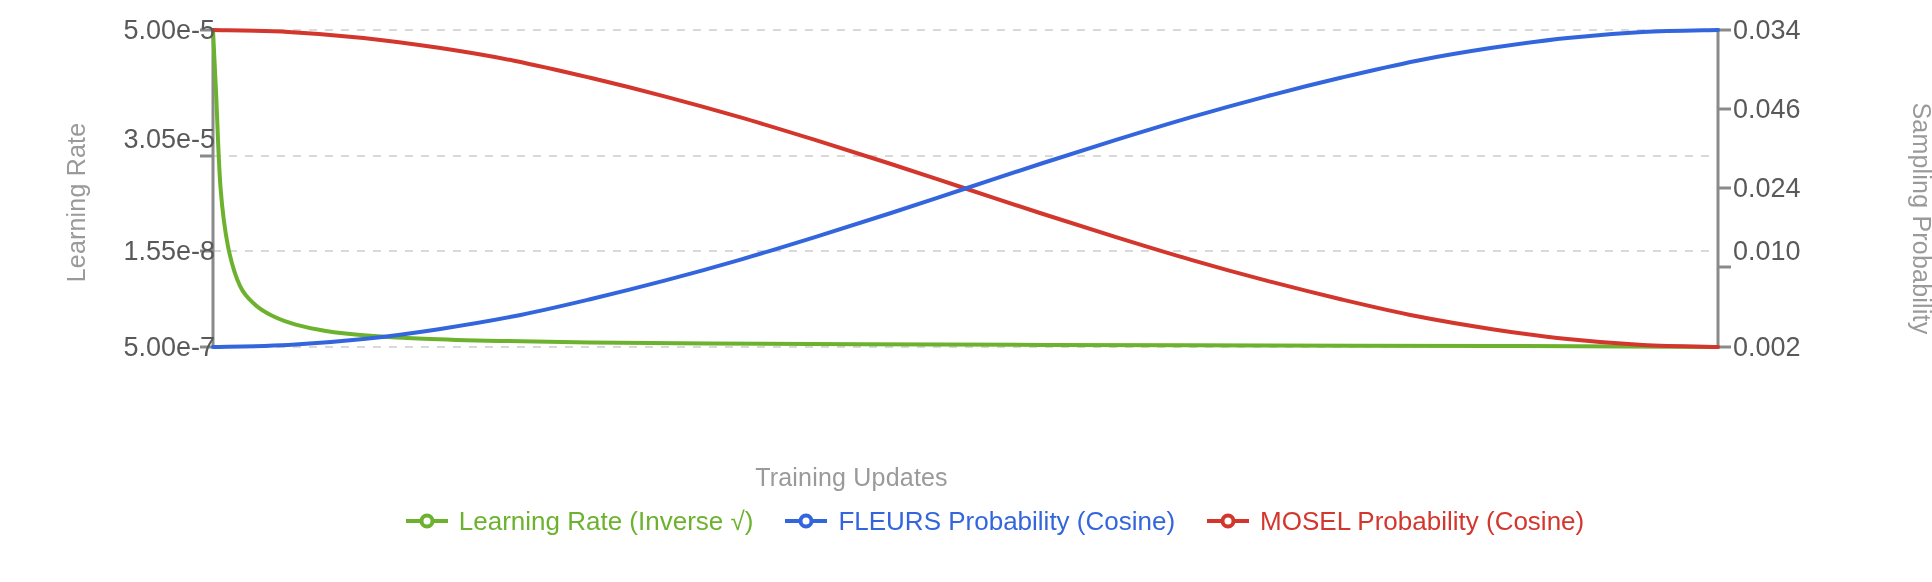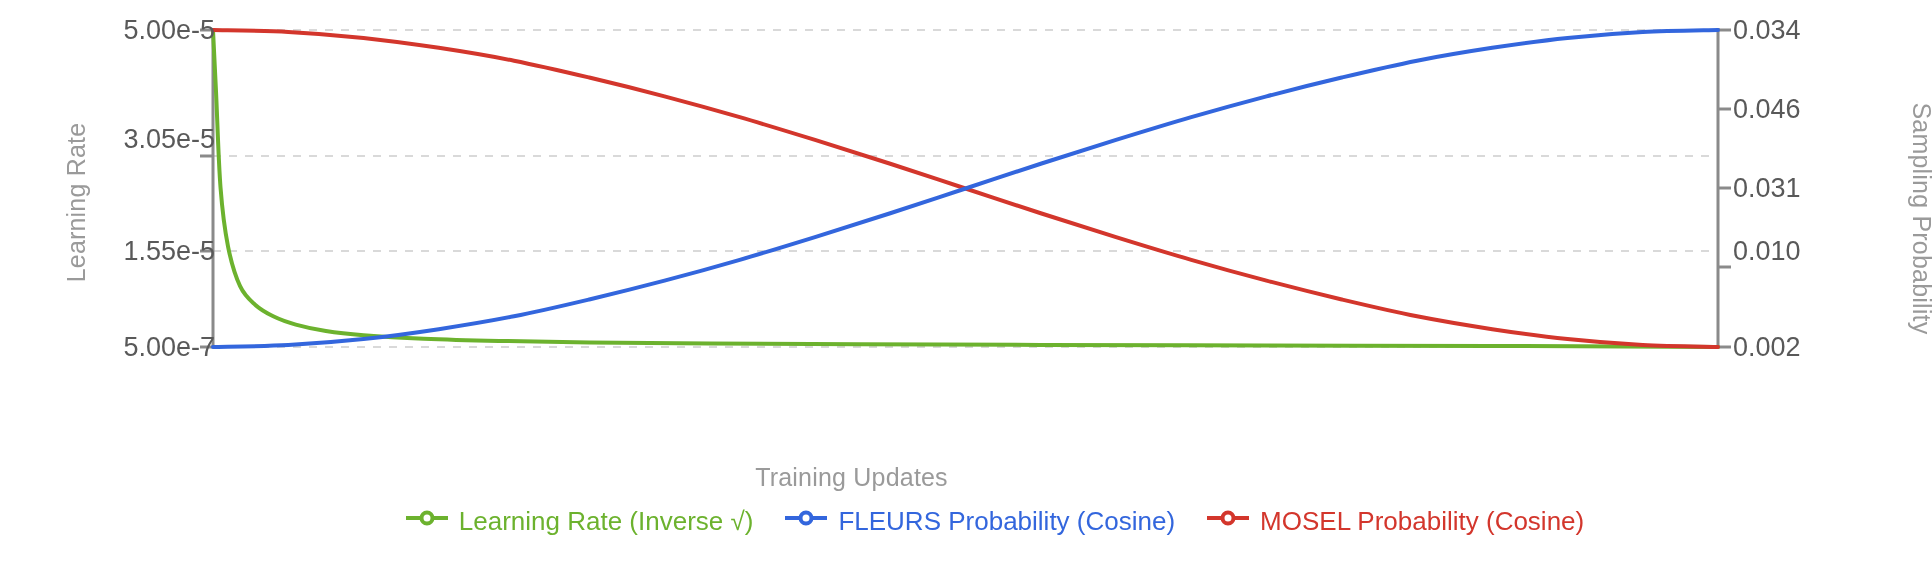--- a/index.html
+++ b/index.html
@@ -71,20 +71,21 @@
     left: 0;
     top: 508px;
     width: 1932px;
     display: flex;
     justify-content: center;
     align-items: center;
     gap: 30px;
   }
   .legend-item {
     display: flex;
+    align-items: center;
     gap: 9px;
     font-size: 26px;
     white-space: nowrap;
   }
   .legend-marker {
     display: block;
   }
   .legend-text { line-height: 1; }
 </style>
 </head>
@@ -118,26 +119,26 @@
       <line x1="1690" y1="347" x2="1703" y2="347" stroke="#8a8a8a" stroke-width="3"></line>
     </g>
 
     <path id="series-lr" fill="none" stroke-width="4" stroke-linecap="round" stroke-linejoin="round" d="M185.00,30.00C185.50,40.23 186.76,65.11 188.01,91.38C189.26,117.66 190.52,161.80 192.53,187.67C194.53,213.53 196.79,230.14 200.05,246.57C203.31,262.99 207.58,276.50 212.09,286.20C216.60,295.90 221.62,299.75 227.14,304.76C232.66,309.77 238.43,312.97 245.20,316.28C251.97,319.59 259.00,322.15 267.77,324.60C276.55,327.05 286.59,329.24 297.88,331.00C309.16,332.76 319.20,333.88 335.50,335.16C351.80,336.44 373.13,337.72 395.70,338.68C418.28,339.64 443.36,340.30 470.95,340.92C498.54,341.54 526.13,341.97 561.25,342.39C596.37,342.82 636.50,343.16 681.65,343.48C726.80,343.80 776.97,344.07 832.15,344.31C887.33,344.56 945.03,344.75 1012.75,344.95C1080.48,345.15 1163.25,345.36 1238.50,345.53C1313.75,345.70 1389.00,345.73 1464.25,345.98C1539.50,346.22 1652.38,346.83 1690.00,347.00" stroke="#6cb22e"></path>
     <path id="series-mosel" fill="none" stroke-width="4" stroke-linecap="round" stroke-linejoin="round" d="M185.00,30.00C197.54,30.33 235.17,30.66 260.25,31.98C285.33,33.30 310.42,35.28 335.50,37.93C360.58,40.57 385.67,44.03 410.75,47.83C435.83,51.63 460.92,55.76 486.00,60.71C511.08,65.66 536.17,71.61 561.25,77.55C586.33,83.49 611.42,89.77 636.50,96.37C661.58,102.98 686.67,109.91 711.75,117.18C736.83,124.44 761.92,132.20 787.00,139.96C812.08,147.72 837.17,155.64 862.25,163.73C887.33,171.82 912.42,180.24 937.50,188.50C962.58,196.76 987.67,205.18 1012.75,213.27C1037.83,221.36 1062.92,229.28 1088.00,237.04C1113.08,244.80 1138.17,252.56 1163.25,259.82C1188.33,267.09 1213.42,274.02 1238.50,280.63C1263.58,287.23 1288.67,293.51 1313.75,299.45C1338.83,305.39 1363.92,311.34 1389.00,316.29C1414.08,321.24 1439.17,325.37 1464.25,329.17C1489.33,332.97 1514.42,336.43 1539.50,339.07C1564.58,341.72 1589.67,343.70 1614.75,345.02C1639.83,346.34 1677.46,346.67 1690.00,347.00" stroke="#d3362c"></path>
     <path id="series-fleurs" fill="none" stroke-width="4" stroke-linecap="round" stroke-linejoin="round" d="M185.00,347.00C197.54,346.67 235.17,346.34 260.25,345.02C285.33,343.70 310.42,341.72 335.50,339.07C360.58,336.43 385.67,332.97 410.75,329.17C435.83,325.37 460.92,321.24 486.00,316.29C511.08,311.34 536.17,305.39 561.25,299.45C586.33,293.51 611.42,287.23 636.50,280.63C661.58,274.02 686.67,267.09 711.75,259.82C736.83,252.56 761.92,244.80 787.00,237.04C812.08,229.28 837.17,221.36 862.25,213.27C887.33,205.18 912.42,196.76 937.50,188.50C962.58,180.24 987.67,171.82 1012.75,163.73C1037.83,155.64 1062.92,147.72 1088.00,139.96C1113.08,132.20 1138.17,124.44 1163.25,117.18C1188.33,109.91 1213.42,102.98 1238.50,96.37C1263.58,89.77 1288.67,83.49 1313.75,77.55C1338.83,71.61 1363.92,65.66 1389.00,60.71C1414.08,55.76 1439.17,51.63 1464.25,47.83C1489.33,44.03 1514.42,40.57 1539.50,37.93C1564.58,35.28 1589.67,33.30 1614.75,31.98C1639.83,30.66 1677.46,30.33 1690.00,30.00" stroke="#3366dd"></path>
   </svg>
 
   <div class="tick-label left" style="top:15px">5.00e-5</div>
   <div class="tick-label left" style="top:124px">3.05e-5</div>
-  <div class="tick-label left" style="top:236px">1.55e-5</div>
+  <div class="tick-label left" style="top:236px">1.55e-8</div>
   <div class="tick-label left" style="top:332px">5.00e-7</div>
 
   <div class="tick-label right" style="top:15px">0.034</div>
   <div class="tick-label right" style="top:94px">0.046</div>
-  <div class="tick-label right" style="top:173px">0.031</div>
+  <div class="tick-label right" style="top:173px">0.024</div>
   <div class="tick-label right" style="top:236px">0.010</div>
   <div class="tick-label right" style="top:332px">0.002</div>
 
   <div class="axis-title" id="ylabel-left">Learning Rate</div>
   <div class="axis-title" id="ylabel-right">Sampling Probability</div>
   <div class="axis-title" id="xlabel">Training Updates</div>
 
   <div id="legend">
     <div class="legend-item">
       <svg class="legend-marker" width="46" height="20" viewBox="0 0 46 20">

